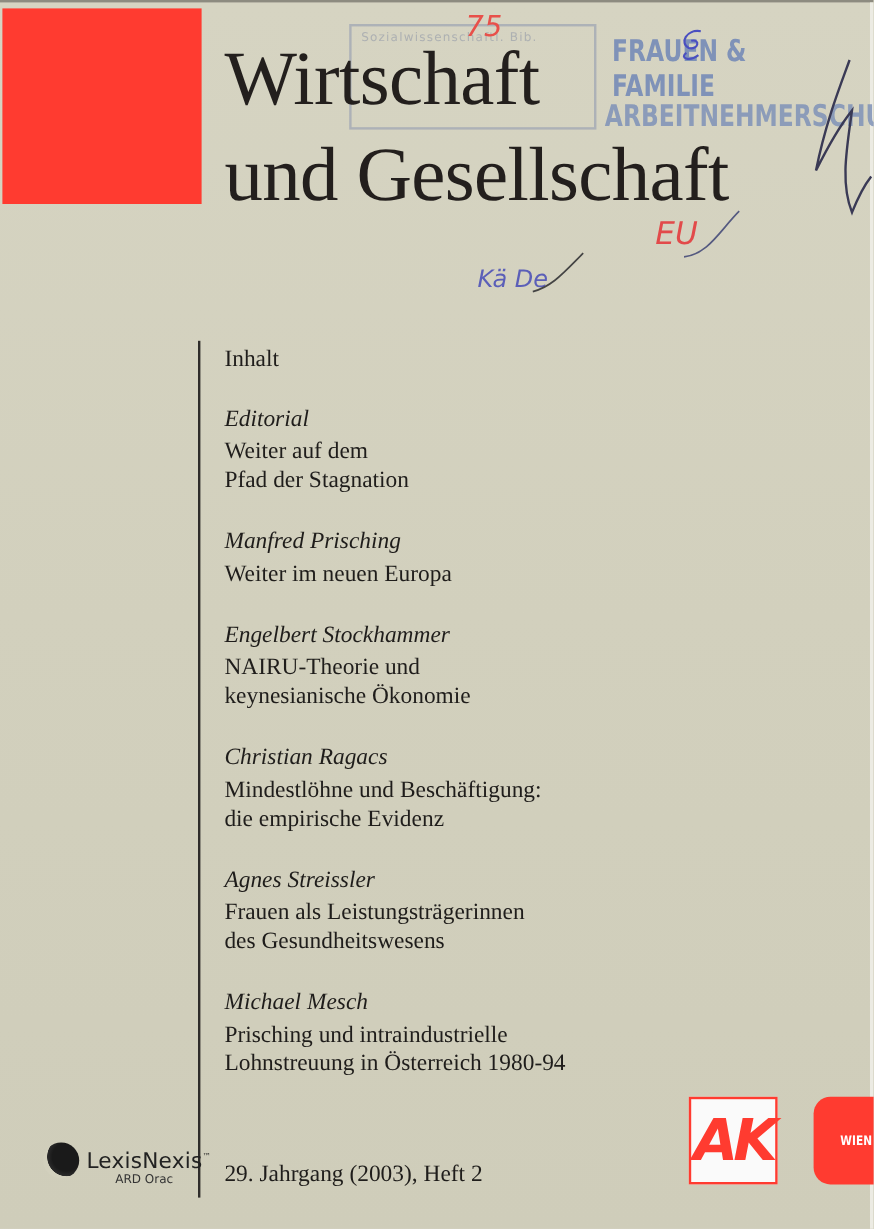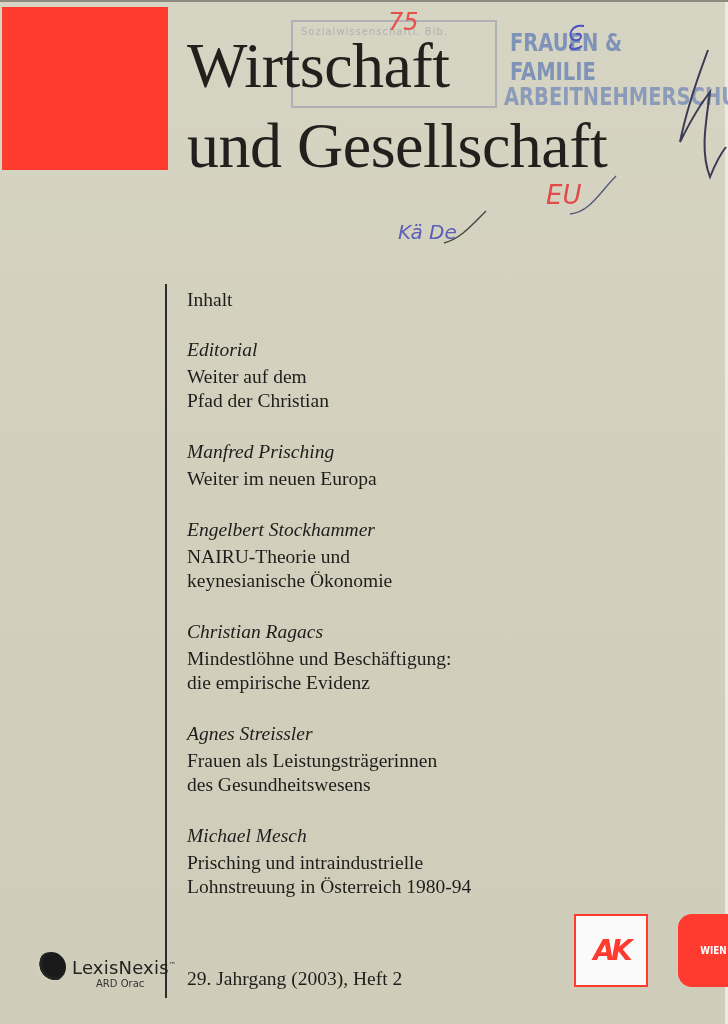--- a/index.html
+++ b/index.html
@@ -95,21 +95,21 @@
     .tm { font-size: 7px; vertical-align: super; }
 
     
     .ak-box {
       position: absolute; left: 574px; top: 912px; width: 74px; height: 73px;
       background: #fafafa; border: 2px solid #ff3b30;
       display: flex; align-items: center; justify-content: center;
     }
     .ak-text {
       font-family: "DejaVu Sans", sans-serif; font-weight: bold; font-style: italic;
-      font-size: 28px; color: #ff3b30; letter-spacing: -4px;
+      font-size: 48px; color: #ff3b30; letter-spacing: -4px;
     }
     .wien-box {
       position: absolute; left: 678px; top: 912px; width: 70px; height: 73px;
       background: #ff3b30; display: flex; align-items: center; justify-content: center; border-radius: 14px;
     }
     .wien-text {
       font-family: "DejaVu Sans", sans-serif; font-size: 11px; color: #fff; font-weight: bold;
       transform: scaleX(0.8);
     }
   </style>
@@ -149,21 +149,21 @@
   </svg>
 
   <div class="rule"></div>
 
   <div class="toc">
     <div class="toc-heading">Inhalt</div>
 
     <div class="toc-entry">
       <div class="toc-author">Editorial</div>
       <span class="toc-title-line">Weiter auf dem</span>
-      <span class="toc-title-line">Pfad der Christian</span>
+      <span class="toc-title-line">Pfad der Stagnation</span>
     </div>
 
     <div class="toc-entry">
       <div class="toc-author">Manfred Prisching</div>
       <span class="toc-title-line">Weiter im neuen Europa</span>
     </div>
 
     <div class="toc-entry">
       <div class="toc-author">Engelbert Stockhammer</div>
       <span class="toc-title-line">NAIRU-Theorie und</span>

